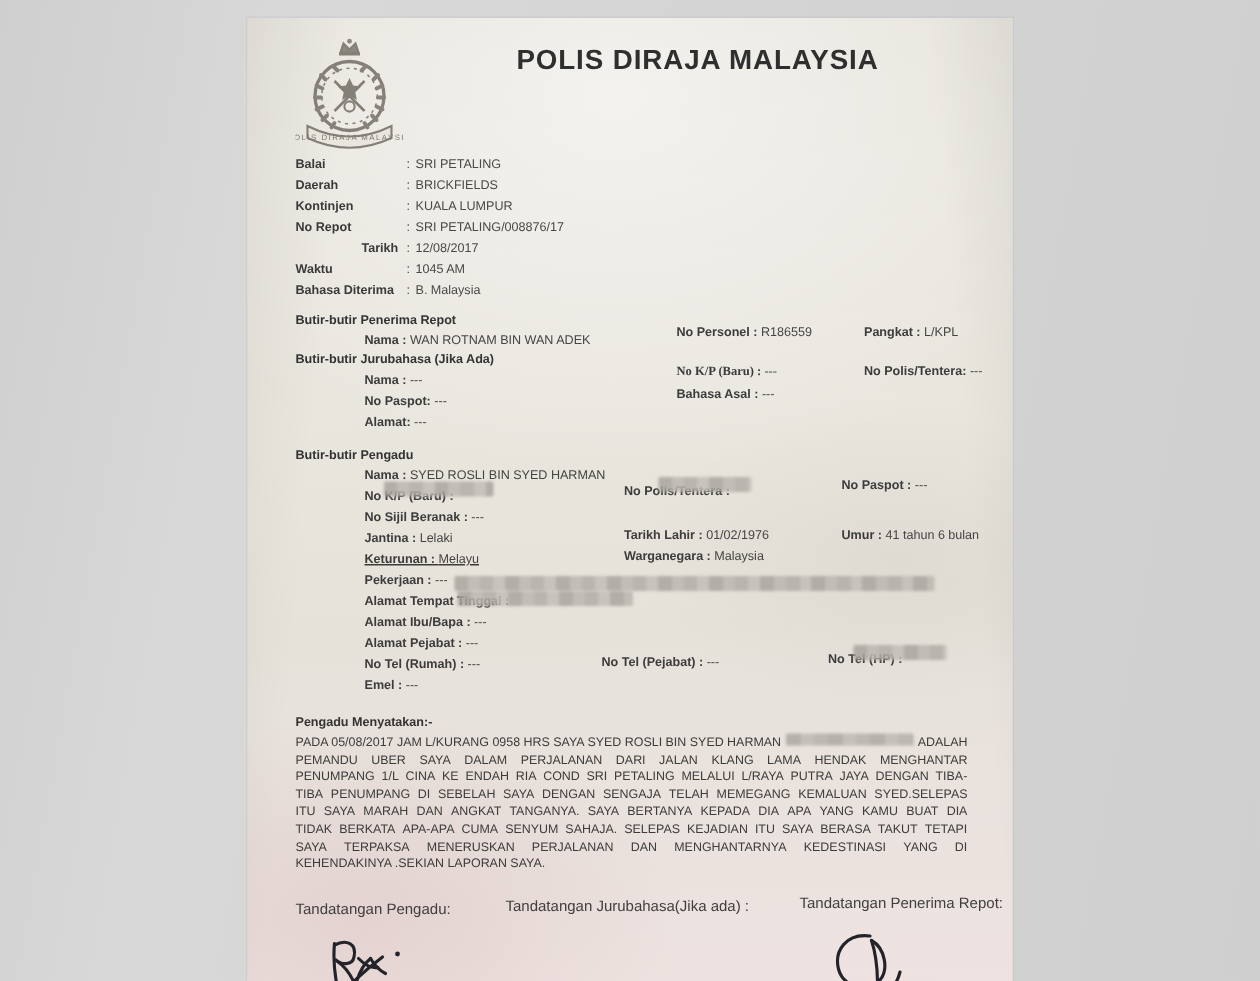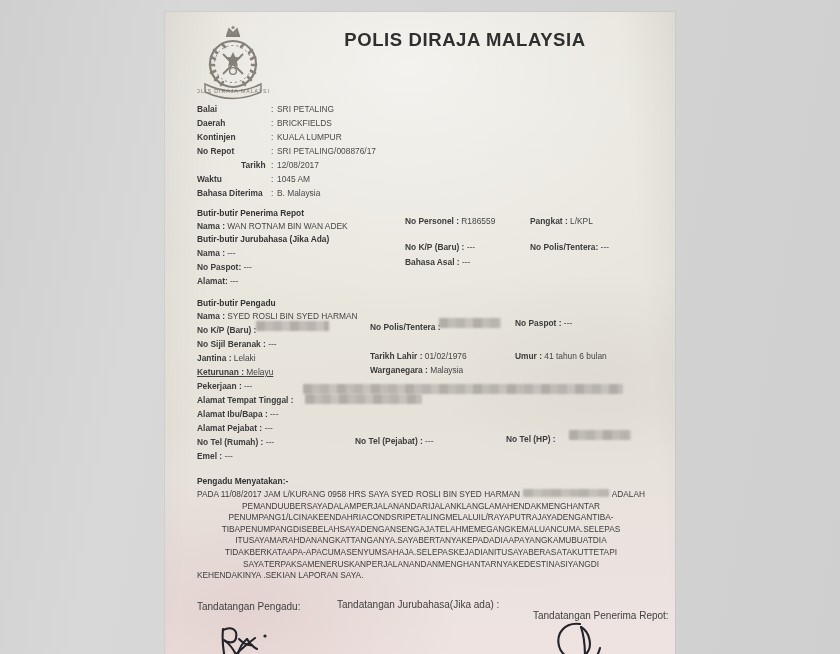--- a/index.html
+++ b/index.html
@@ -41,21 +41,21 @@
     position:absolute;left:120px;top:17px;width:360px;text-align:center;
     font-size:18.5px;font-weight:bold;letter-spacing:.6px;color:#2f2f2f;
   }
   .subtitle{
     position:absolute;left:120px;top:40px;width:360px;text-align:center;
     font-size:8.5px;font-weight:bold;letter-spacing:1.2px;color:#4a4a4a;
   }
 
   
   .row{position:absolute;font-size:8.4px;line-height:11px;white-space:nowrap;color:#3c3c3c;}
-  .lbl{font-weight:bold;}
+  .lbl{font-weight:bold;margin-left:46px;}
   .val{font-weight:normal;color:#454545;}
   .sect{position:absolute;font-size:8.4px;font-weight:bold;color:#333;white-space:nowrap;}
 
   
   .hk{position:absolute;font-size:8.4px;font-weight:bold;color:#3a3a3a;white-space:nowrap;}
   .hv{position:absolute;font-size:8.4px;color:#4a4a4a;white-space:nowrap;}
   .hc{position:absolute;font-size:8.4px;color:#4a4a4a;}
 
   
   .redact{
@@ -65,21 +65,21 @@
         rgba(168,164,158,.85) 0px, rgba(168,164,158,.85) 9px,
         rgba(186,182,176,.85) 9px, rgba(186,182,176,.85) 17px,
         rgba(176,172,166,.85) 17px, rgba(176,172,166,.85) 26px,
         rgba(193,189,183,.85) 26px, rgba(193,189,183,.85) 34px);
     filter:blur(1.1px);
     border-radius:1px;
   }
 
   
   .narr{position:absolute;left:32px;width:448px;font-size:8.3px;line-height:11.6px;color:#3c3c3c;}
-  .narr .ln{display:flex;justify-content:center;white-space:nowrap;}
+  .narr .ln{display:flex;justify-content:space-between;white-space:nowrap;}
   .narr .ln.last{display:block;}
   .narr .ln > span{display:inline-block;}
   .inlred{
     display:inline-block;width:92px;height:8px;vertical-align:-1px;margin:0 3px;
     background:
       repeating-linear-gradient(90deg,
         rgba(172,168,162,.85) 0px, rgba(172,168,162,.85) 10px,
         rgba(190,186,180,.85) 10px, rgba(190,186,180,.85) 19px,
         rgba(180,176,170,.85) 19px, rgba(180,176,170,.85) 28px);
     filter:blur(1.1px);border-radius:1px;
@@ -188,21 +188,21 @@
       <span class="val">---</span>
     </div>
     <div class="row" style="left:32px;top:250px;">
       <span class="lbl">No Paspot:</span>
       <span class="val">---</span>
     </div>
     <div class="row" style="left:32px;top:264px;">
       <span class="lbl">Alamat:</span>
       <span class="val">---</span>
     </div>
-    <div class="row" style="left:240px;top:230px;">
+    <div class="row" style="left:240px;top:230px;font-family:Liberation Serif, serif;">
       <span class="lbl">No K/P (Baru) :</span>
       <span class="val">---</span>
     </div>
     <div class="row" style="left:365px;top:230px;">
       <span class="lbl">No Polis/Tentera:</span>
       <span class="val">---</span>
     </div>
     <div class="row" style="left:240px;top:245px;">
       <span class="lbl">Bahasa Asal :</span>
       <span class="val">---</span>
@@ -291,21 +291,21 @@
     <div class="redact" style="left:404px;top:418px;width:62px;height:10px;"></div>
 
     <div class="row" style="left:32px;top:439px;">
       <span class="lbl">Emel :</span>
       <span class="val">---</span>
     </div>
 
     <div class="sect" style="left:32px;top:464px;">Pengadu Menyatakan:-</div>
     <div class="narr" id="narrative" style="top:477px;">
         <div class="ln" style="justify-content: flex-start;">
-          <span>PADA 11/08/2017 JAM L/KURANG 0958 HRS SAYA SYED ROSLI BIN SYED HARMAN</span>
+          <span>PADA 05/08/2017 JAM L/KURANG 0958 HRS SAYA SYED ROSLI BIN SYED HARMAN</span>
           <span class="inlred"></span>
           <span>ADALAH</span>
         </div>
         <div class="ln">
           <span>PEMANDU</span>
           <span>UBER</span>
           <span>SAYA</span>
           <span>DALAM</span>
           <span>PERJALANAN</span>
           <span>DARI</span>
@@ -336,21 +336,21 @@
           <span>TIBA</span>
           <span>PENUMPANG</span>
           <span>DI</span>
           <span>SEBELAH</span>
           <span>SAYA</span>
           <span>DENGAN</span>
           <span>SENGAJA</span>
           <span>TELAH</span>
           <span>MEMEGANG</span>
           <span>KEMALUAN</span>
-          <span>CUMA.SELEPAS</span>
+          <span>SYED.SELEPAS</span>
         </div>
         <div class="ln">
           <span>ITU</span>
           <span>SAYA</span>
           <span>MARAH</span>
           <span>DAN</span>
           <span>ANGKAT</span>
           <span>TANGANYA.</span>
           <span>SAYA</span>
           <span>BERTANYA</span>
@@ -386,21 +386,21 @@
           <span>MENGHANTARNYA</span>
           <span>KEDESTINASI</span>
           <span>YANG</span>
           <span>DI</span>
         </div>
         <div class="ln last">KEHENDAKINYA .SEKIAN LAPORAN SAYA.</div>
       </div>
 
     <div class="sigline" style="left:32px;top:589px;">Tandatangan Pengadu:</div>
     <div class="sigline" style="left:172px;top:587px;">Tandatangan Jurubahasa(Jika ada) :</div>
-    <div class="sigline" style="left:368px;top:585px;margin-top:13px;">Tandatangan Penerima Repot:</div>
+    <div class="sigline" style="left:368px;top:585px;">Tandatangan Penerima Repot:</div>
 
     <div class="sig" style="left:52px;top:607px;">
       <svg width="80" height="46" viewBox="0 0 80 46">
         <g fill="none" stroke="#23232a" stroke-width="2.1" stroke-linecap="round">
           <path d="M6 10 C5 20, 6 30, 8 40"></path>
           <path d="M6 11 C14 7, 21 10, 19 19 C18 25, 10 24, 7 21"></path>
           <path d="M8 22 C14 26, 17 31, 20 38 C22 30, 25 24, 30 20"></path>
           <path d="M22 20 C26 24, 30 27, 35 26"></path>
           <path d="M30 20 C33 25, 36 28, 40 30"></path>
           <path d="M14 40 C22 32, 30 25, 38 19"></path>

